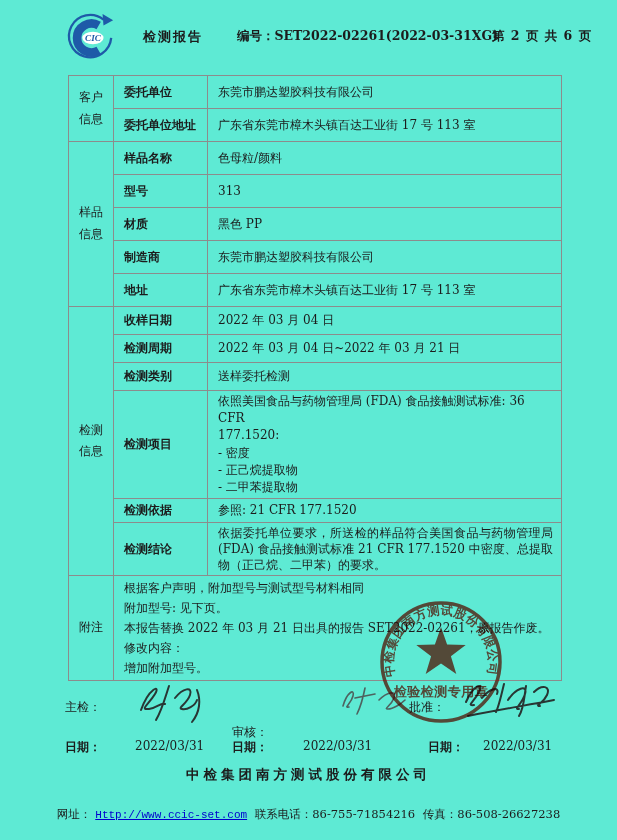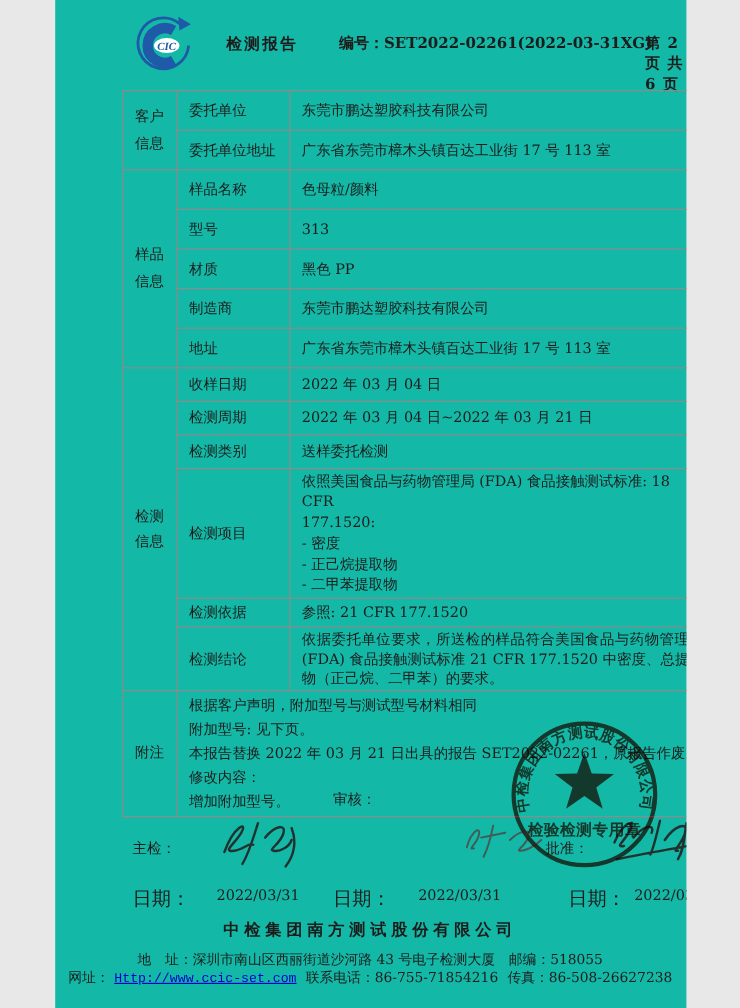--- a/index.html
+++ b/index.html
@@ -1,43 +1,43 @@
 <!DOCTYPE html>
 <html><head>
 <meta charset="utf-8">
 <style>
   * { margin:0; padding:0; box-sizing:border-box; }
   html,body { background:#e8e8e8; }
   .page {
-    position:relative; width:526px; height:840px; margin:0 auto;
-    background:#14b8a6; overflow:hidden;
+    position:relative; width:617px; height:840px; margin:0 auto;
+    background:#5eead4; overflow:hidden;
     font-family:"DejaVu Serif","Liberation Serif",serif;
     color:#1c1c1c;
   }
   
   .hdr-logo { position:absolute; left:62px; top:12px; width:58px; height:50px; }
   .hdr-title { position:absolute; left:127px; top:28px; font-size:13px; font-weight:bold; letter-spacing:2px;margin-left:16px; }
   .hdr-no { position:absolute; left:237px; top:28px; font-size:12.5px; font-weight:bold; }
   .hdr-page { position:absolute; left:468px; top:28px; font-size:12.5px; font-weight:bold; letter-spacing:1px;margin-left:24px; }
   
-  table.report { position:absolute; left:56px; top:75px; width:494px; border-collapse:collapse; table-layout:fixed; }
+  table.report { position:absolute; left:68px; top:75px; width:494px; border-collapse:collapse; table-layout:fixed; }
   table.report td { border:1px solid #8c8c8c; font-size:12px; vertical-align:middle; }
   td.sec { text-align:center; line-height:1.8; padding:2px 9px; }
-  td.lbl { padding:2px 4px 2px 10px; }
+  td.lbl { padding:2px 4px 2px 10px;font-weight:bold; }
   td.val { padding:2px 8px 2px 10px; }
   tr.h33 { height:33px; } tr.h28 { height:28px; } tr.h24 { height:24px; }
   tr.items-row { height:86px; } tr.concl-row { height:48px; } tr.notes-row { height:100px; }
   .items-cell { vertical-align:middle; }
   .items-cell div { line-height:17.2px; }
   .concl-cell { line-height:16px; text-align:justify; }
   .notes-cell div { line-height:20px; }
   
   .sig-label { position:absolute; font-size:12px; }
   .sig-svg { position:absolute; }
-  .date-label { position:absolute; font-size:16px; }
+  .date-label { position:absolute; font-size:12px;font-weight:bold; }
   .date-value { position:absolute; font-size:12px; }
   
   .stamp { position:absolute; left:375px; top:596px; width:132px; height:132px; opacity:0.9; mix-blend-mode:multiply; }
   
   .ft-company { position:absolute; left:0; top:766px; width:100%; text-align:center; font-size:13.5px; font-weight:bold; letter-spacing:4px; }
   .ft-address { position:absolute; left:0; top:792px; width:100%; text-align:center; font-size:11.5px; }
   .ft-web { position:absolute; left:0; top:807px; width:100%; text-align:center; font-size:11.5px; }
   .ft-web .url { color:#0000cc; text-decoration:underline; font-family:"Liberation Mono","DejaVu Sans Mono",monospace; font-size:11px;margin-top:16px; }
   .ft-web span { margin:0 2px; }
 </style>
@@ -106,21 +106,21 @@
         <td class="lbl">检测周期</td>
         <td class="val">2022 年 03 月 04 日~2022 年 03 月 21 日</td>
       </tr>
       <tr class="h28">
         <td class="lbl">检测类别</td>
         <td class="val">送样委托检测</td>
       </tr>
       <tr class="items-row">
         <td class="lbl">检测项目</td>
         <td class="val items-cell">
-          <div>依照美国食品与药物管理局 (FDA) 食品接触测试标准: 18 CFR</div>
+          <div>依照美国食品与药物管理局 (FDA) 食品接触测试标准: 36 CFR</div>
           <div>177.1520:</div>
           <div>- 密度</div>
           <div>- 正己烷提取物</div>
           <div>- 二甲苯提取物</div>
         </td>
       </tr>
       <tr class="h24">
         <td class="lbl">检测依据</td>
         <td class="val">参照: 21 CFR 177.1520</td>
       </tr>
@@ -139,21 +139,21 @@
           <div>增加附加型号。</div>
         </td>
       </tr>
     </tbody>
   </table>
 
   <div class="sig-label" style="left:65px; top:699px;">主检：</div>
   <svg class="sig-svg" style="left:125px; top:678px;" width="90" height="48" viewBox="0 0 90 48">
     <path d="M16,32 C24,10 36,6 30,16 C24,26 14,32 24,31 C32,30 36,24 40,26 M44,8 C40,20 37,32 31,42 M50,20 C58,10 68,8 65,17 C62,26 52,30 57,31 C62,32 70,28 72,22 M72,12 C76,22 75,34 67,44" fill="none" stroke="#222222" stroke-width="2" stroke-linecap="round" opacity="0.9"></path>
   </svg>
-  <div class="sig-label" style="left:232px; top:658px;">审核：</div>
+  <div class="sig-label" style="left:232px; top:724px;">审核：</div>
   <svg class="sig-svg" style="left:333px; top:684px;" width="80" height="38" viewBox="0 0 80 38">
     <path d="M10,22 C14,8 22,4 20,12 C18,20 10,24 16,23 M22,14 L42,10 M32,4 C30,14 28,22 24,30 M46,16 C54,8 64,6 61,14 C58,22 50,25 55,25 C60,25 68,20 72,16" fill="none" stroke="#4a4a4a" stroke-width="1.6" stroke-linecap="round" opacity="0.85"></path>
   </svg>
   <div class="sig-label" style="left:409px; top:699px;">批准：</div>
   <svg class="sig-svg" style="left:458px; top:674px;" width="100" height="52" viewBox="0 0 100 52">
     <path d="M8,28 C16,10 26,8 21,18 C16,28 8,32 16,31 M24,24 C32,14 42,12 39,20 M46,10 C43,22 41,32 38,38 M50,26 C58,14 70,10 67,20 C64,30 55,36 61,35 M68,12 C66,24 66,34 61,42 M76,18 C84,10 93,12 89,21 C85,30 76,32 82,32 M10,42 C40,36 70,31 96,26" fill="none" stroke="#222222" stroke-width="2" stroke-linecap="round" opacity="0.9"></path>
   </svg>
 
   <div class="date-label" style="left:65px; top:739px;">日期：</div>
   <div class="date-value" style="left:135px; top:739px;">2022/03/31</div>
@@ -168,20 +168,19 @@
     <defs>
       <path id="ringPath" d="M -46,14 A 48,48 0 1 1 46,14"></path>
     </defs>
     <text font-size="12.5" font-weight="bold" letter-spacing="0.5" fill="#dd3b2e">
       <textPath href="#ringPath" startOffset="0" textLength="177" lengthAdjust="spacingAndGlyphs">中检集团南方测试股份有限公司</textPath>
     </text>
     <text x="0" y="34" text-anchor="middle" font-size="13" font-weight="bold" letter-spacing="0.5" fill="#dd3b2e">检验检测专用章</text>
   </svg>
 
   <div class="ft-company">中检集团南方测试股份有限公司</div>
-  <div class="ft-address">地　址：深圳市南山区西丽街道沙河路 43 号电子检测大厦　邮编：518055</div>
   <div class="ft-web">
     <span>网址：</span><span class="url">Http://www.ccic-set.com</span>
     <span>联系电话：86-755-71854216</span>
     <span>传真：86-508-26627238</span>
   </div>
 
 </div>
 
 </body></html>

